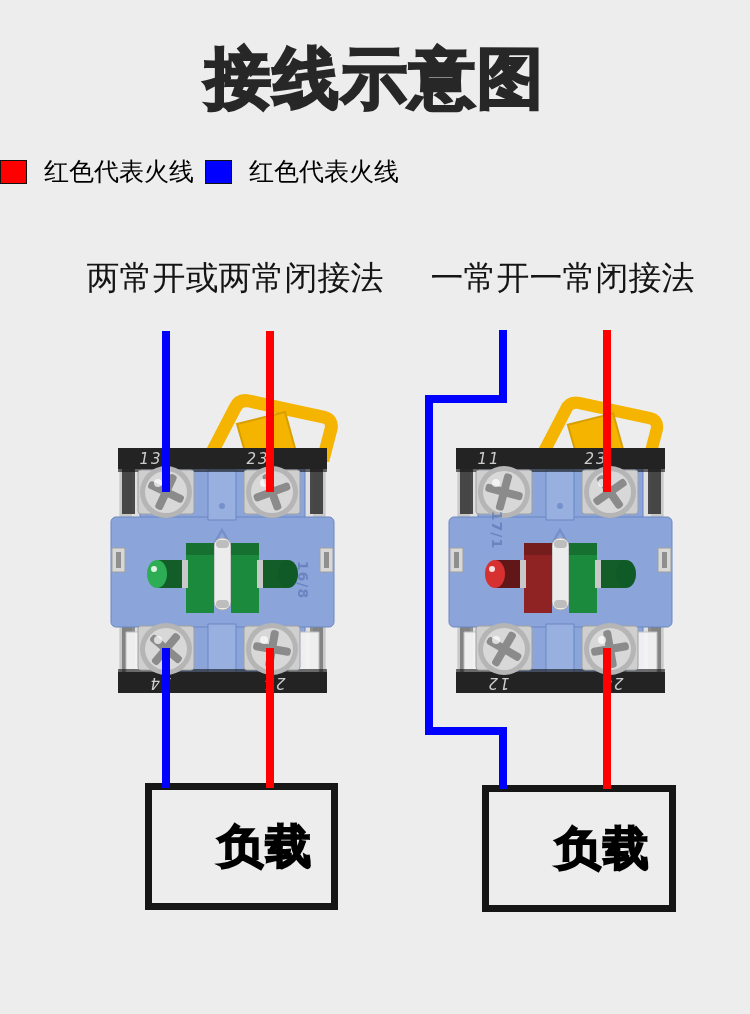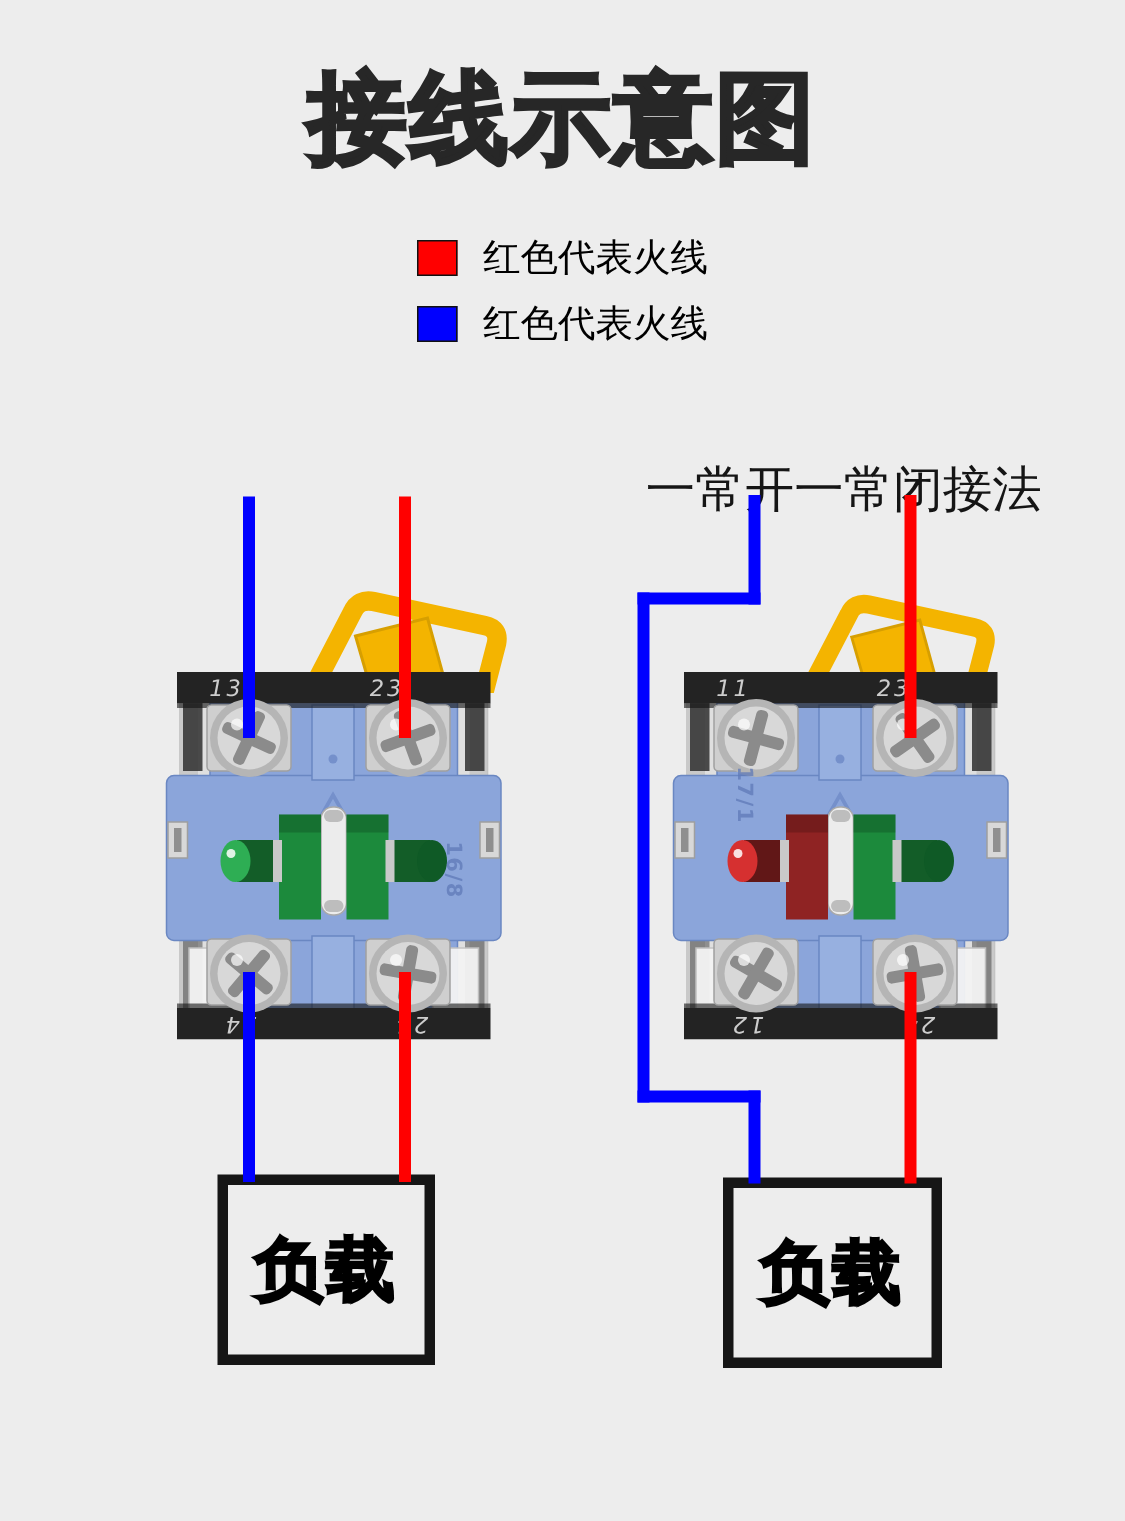--- a/index.html
+++ b/index.html
@@ -9,44 +9,45 @@
     font-family:"Liberation Sans","DejaVu Sans",sans-serif;
   }
   .abs{position:absolute;}
   
   .title{
     left:0; top:34px; width:750px; text-align:center;
     font-size:66px; font-weight:900; letter-spacing:2px; color:#272727;
     -webkit-text-stroke:2.5px #272727;
   }
   
-  .legend{left:0; top:155px; width:750px; display:flex; flex-direction:column;
+  .legend{left:0; top:155px; width:750px; display:flex; flex-direction:row;
     align-items:center; gap:11px;}
   .legend-row{display:flex; align-items:center; gap:17px;}
   .legend-swatch{width:25px; height:22px; border:1px solid #111;}
   .legend-label{font-size:25px; color:#000; font-weight:500;}
   
   .heading{top:256px; font-size:33px; color:#151515; text-align:center; font-weight:400;}
   .heading.left{left:80px; width:310px;}
-  .heading.right{left:420px; width:285px;margin-top:48px;}
+  .heading.right{left:420px; width:285px;}
   
   .wire{position:absolute; z-index:30;}
   .wire.red{background:var(--wire-red,#f00);}
   .wire.blue{background:var(--wire-blue,#00f);}
   
   .switch{width:225px; height:245px; z-index:20;}
   .tag{z-index:10;}
   svg text{font-family:"DejaVu Sans","Liberation Sans",sans-serif;}
   .strip-num{fill:#cdcdcd; font-size:15px; font-style:italic; letter-spacing:2px;}
   .side-mark{fill:#5f7ab8; opacity:.75; font-size:14px; font-weight:bold; letter-spacing:1px;}
   
   .load-box{
     border:7px solid var(--load-border,#161616); z-index:25;
     display:flex; align-items:center; justify-content:center;
     background:transparent;
+    padding-left:48px;
   }
   .load-box.left{left:145px; top:783px; width:131px; height:113px;}
   .load-box.right{left:482px; top:785px; width:132px; height:113px;}
   .load-label{font-size:46px; font-weight:900; color:#000; -webkit-text-stroke:1.8px #000; letter-spacing:2px;}
 </style>
 </head>
 <body>
 
 <div id="stage">
 
@@ -56,20 +57,21 @@
     <div class="legend-row">
       <span class="legend-swatch" style="background: rgb(255, 0, 0);"></span>
       <span class="legend-label">红色代表火线</span>
     </div>
     <div class="legend-row">
       <span class="legend-swatch" style="background: rgb(0, 0, 255);"></span>
       <span class="legend-label">红色代表火线</span>
     </div>
   </div>
 
+  <div class="abs heading left">两常开或两常闭接法</div>
   <div class="abs heading right">一常开一常闭接法</div>
 
   <svg class="abs tag" style="left:195px; top:376px;" width="150" height="86" viewBox="0 0 150 86">
     <path d="M14 82 L40 32 Q44 23 54 25 L128 41 Q138 43 136 53 L128 84" fill="none" style="stroke:var(--tag-yellow)" stroke-width="13" stroke-linecap="round" stroke-linejoin="round"></path>
     <polygon points="42,48 90,36 101,76 53,86" style="fill:var(--tag-yellow)" stroke="#d79f00" stroke-width="2"></polygon>
   </svg>
 
   <svg class="abs switch" style="left:110px; top:448px;" viewBox="0 0 225 245">
 
     <rect x="10" y="4" width="205" height="237" fill="#dfdfdf" stroke="#bdbdbd"></rect>

